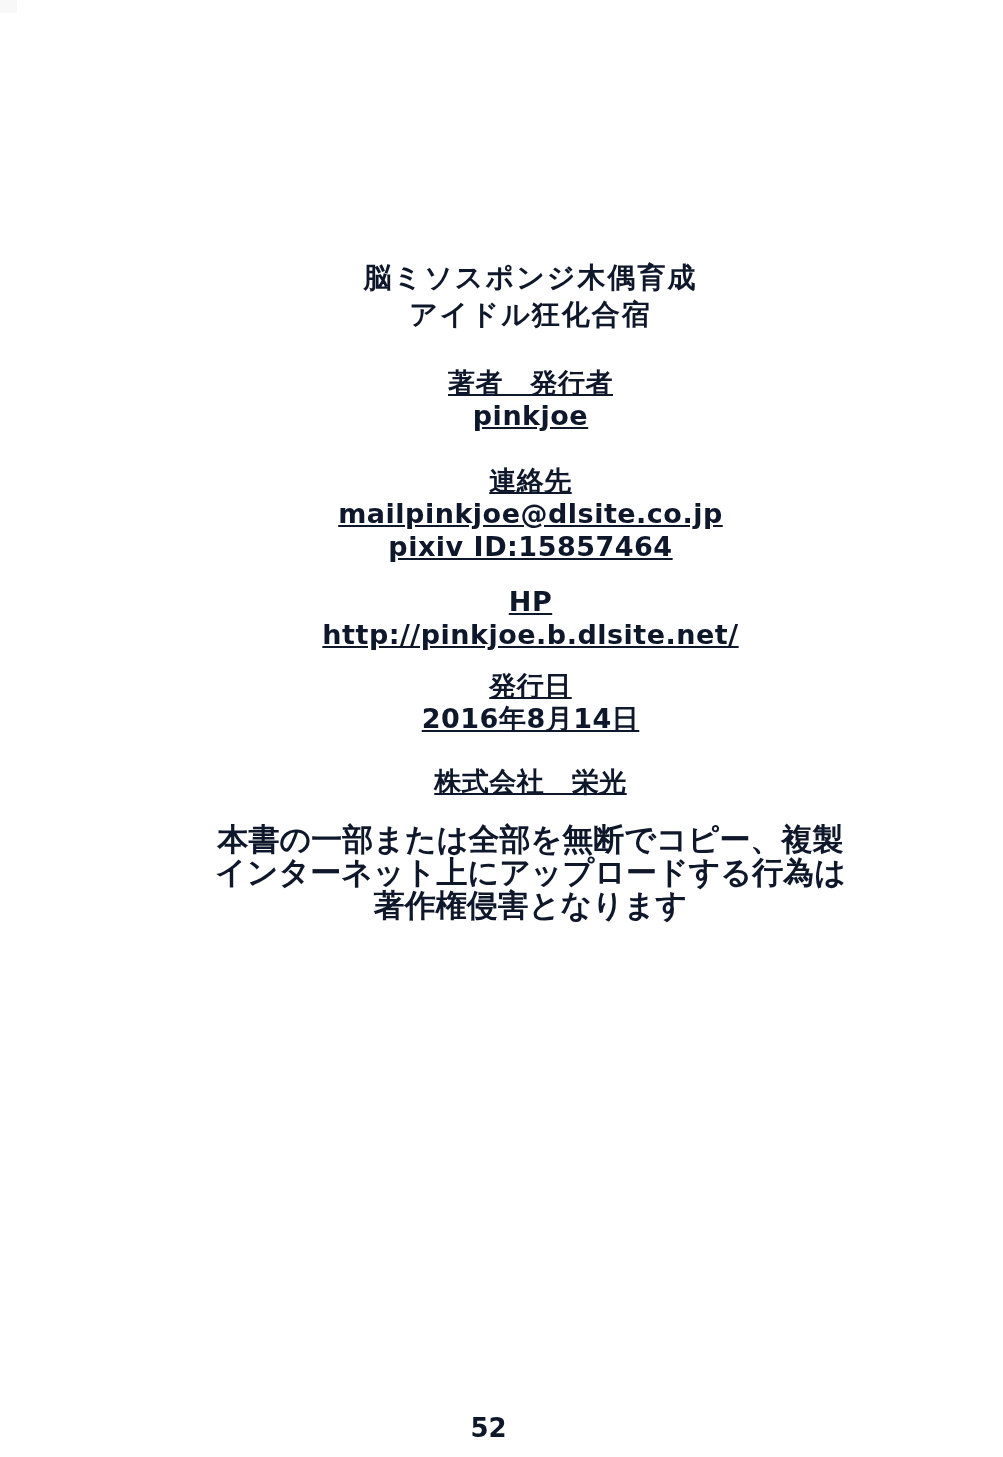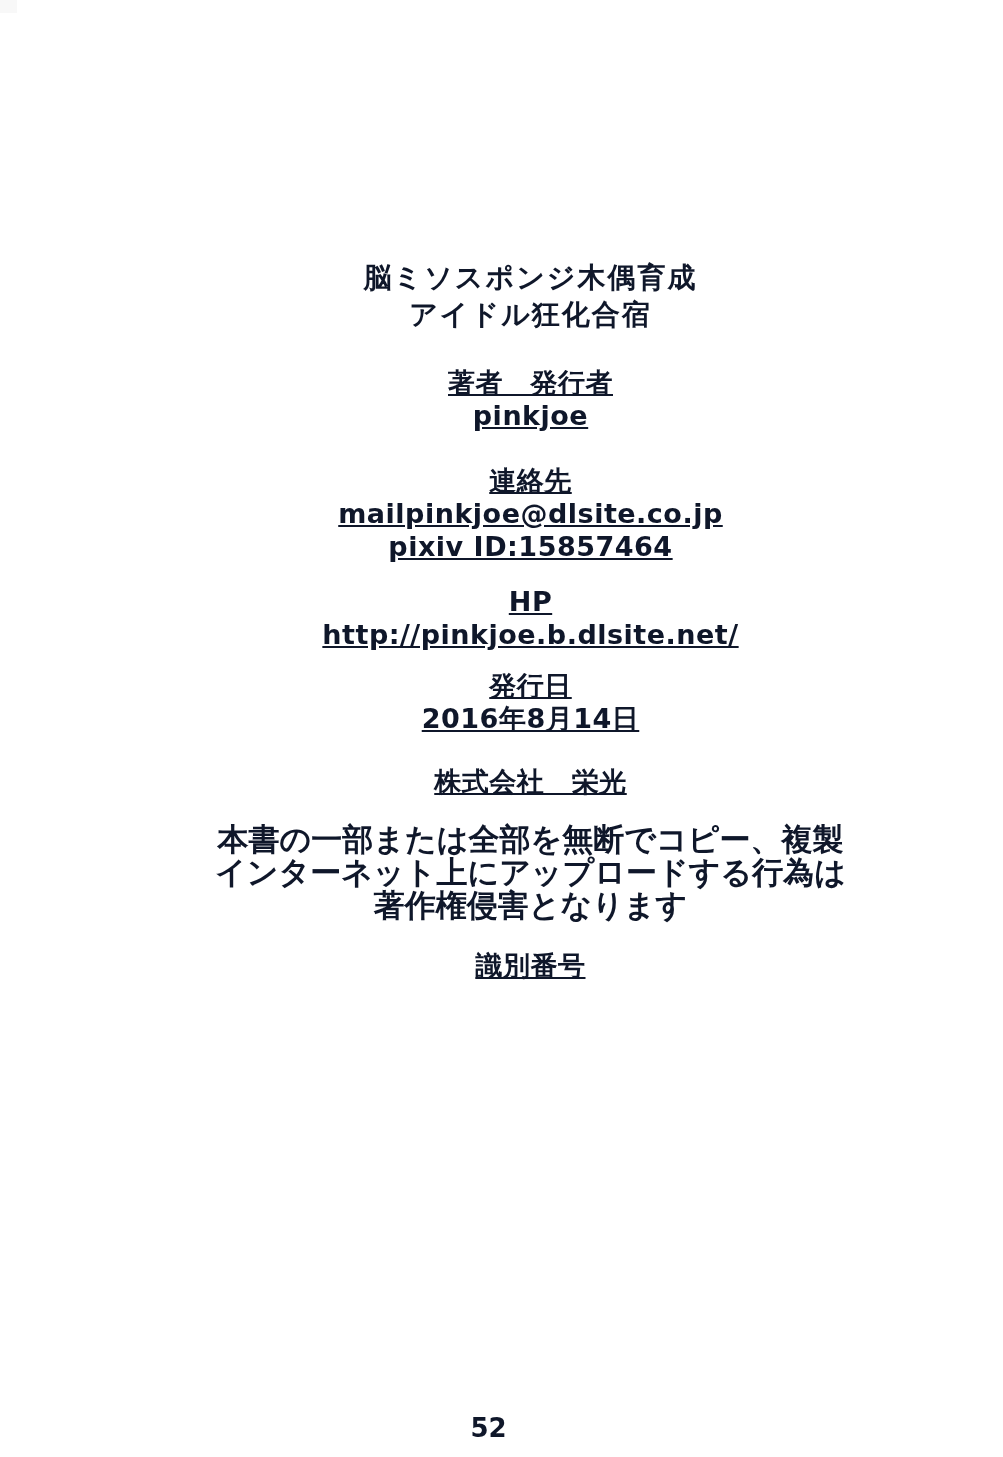--- a/index.html
+++ b/index.html
@@ -105,21 +105,18 @@
     <div class="block-printer">
       <div class="line">株式会社　栄光</div>
     </div>
 
     <div class="block-copyright">
       <div class="serif-line">本書の一部または全部を無断でコピー、複製</div>
       <div class="serif-line">インターネット上にアップロードする行為は</div>
       <div class="serif-line">著作権侵害となります</div>
     </div>
 
-    <div class="block-id">
-      <div class="line">識別番号</div>
-    </div>
 
   </div>
 
   <div class="page-number">52</div>
 
 </div>
 
 </body></html>

